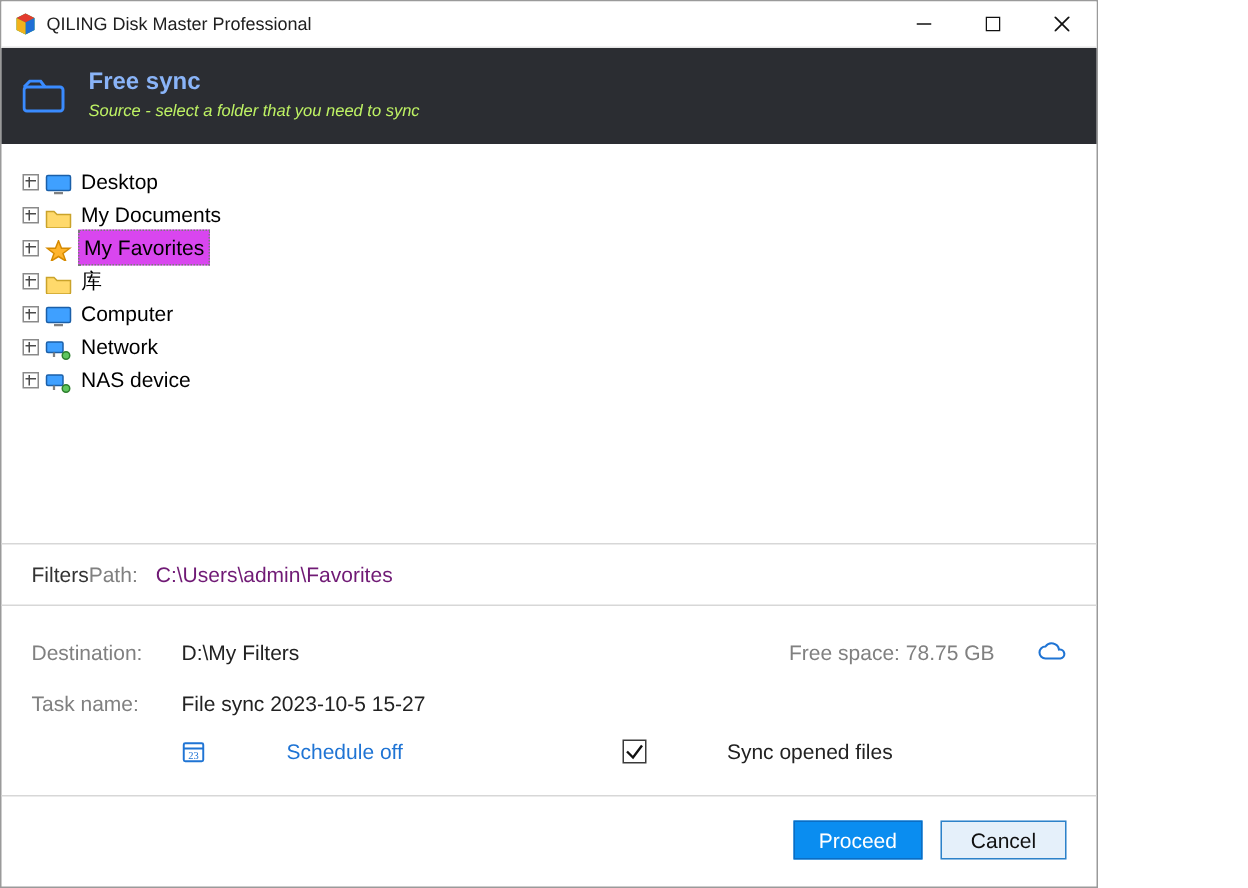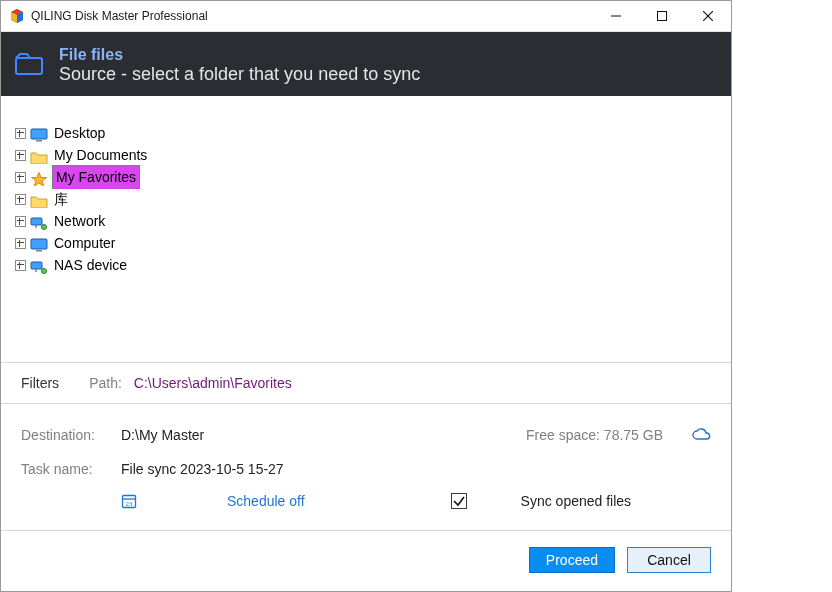--- a/index.html
+++ b/index.html
@@ -27,51 +27,51 @@
   .titlebar .app-icon{width:16px;height:16px;margin-right:6px;flex:none;}
   .titlebar .spacer{flex:1;}
   .titlebar .winbtn{width:46px;height:100%;display:flex;align-items:center;justify-content:center;cursor:default;}
   .titlebar svg{display:block;}
 
   
   .header{height:var(--header-h);background:#2b2d32;color:#fff;display:flex;align-items:center;padding:0 14px;}
   .header .hdr-icon{width:30px;height:24px;margin-right:14px;margin-top:2px;flex:none;}
   .header .hdr-text{display:flex;flex-direction:column;justify-content:center;}
   .header .hdr-title{font-size:16px;font-weight:600;color:#8ab4f8;line-height:20px;}
-  .header .hdr-sub{font-size:18px;color:#e5e5e5;line-height:18px;}
-
-  
-  .tree{flex:1;overflow:auto;padding:26px 0 0 14px;font-size:14px;color:#000;line-height:22px;}
+  .header .hdr-sub{font-size:11px;color:#bef264;line-height:18px;font-style:italic;}
+
+  
+  .tree{flex:1;overflow:auto;padding:14px 0 0 14px;font-size:14px;color:#000;line-height:22px;}
   .tree .node{display:flex;align-items:center;height:22px;white-space:nowrap;}
   .tree .expander{width:9px;height:9px;border:1px solid #8a8a8a;margin-right:4px;position:relative;flex:none;background:#fff;}
   .tree .expander::before,.tree .expander::after{content:"";position:absolute;background:#4a4a4a;}
   .tree .expander::before{left:1px;right:1px;top:3px;height:1px;}
   .tree .expander::after{top:1px;bottom:1px;left:3px;width:1px;}
   .tree .node .icon{width:18px;height:14px;margin-right:4px;flex:none;}
   .tree .node .label{padding:0 2px;}
   .tree .node.selected .label{background:#d946ef;border:1px dotted #7a7a7a;padding:0 3px;}
 
   
   .filters-row{border-top:1px solid var(--border);border-bottom:1px solid var(--border);padding:12px 20px;display:flex;align-items:center;font-size:14px;}
-  .filters-row .filters-lbl{color:#333;margin-right:30px;}
+  .filters-row .filters-lbl{color:#333;}
   .filters-row .path-lbl{color:var(--muted);margin-right:12px;}
   .filters-row .path-val{color:#701a75;}
 
   
   .dest-block{border-bottom:1px solid var(--border);padding:14px 20px;font-size:14px;}
   .dest-row{display:flex;align-items:center;height:34px;}
   .dest-row .lbl{width:100px;color:var(--muted);flex:none;}
   .dest-row .val{color:#222;}
   .dest-row .spacer{flex:1;}
   .dest-row .freespace{color:var(--muted);margin-right:28px;}
   .cloud-icon{width:20px;height:14px;color:#1f74d4;}
 
   .options-row{display:flex;align-items:center;height:30px;padding-left:100px;font-size:14px;gap:48px;}
   .options-row .cal-icon{width:16px;height:16px;margin-right:6px;flex:none;}
-  .options-row .sched{color:#1f74d4;margin-right:98px;margin-left:36px;}
+  .options-row .sched{color:#1f74d4;margin-right:98px;}
   .options-row .chk{width:14px;height:14px;border:1px solid #3a3a3a;margin-right:6px;position:relative;flex:none;}
   .options-row .chk svg{position:absolute;inset:0;}
   .options-row .chk-label{color:#222;}
 
   
   .footer{display:flex;justify-content:flex-end;align-items:center;padding:16px 20px 18px 20px;gap:12px;}
   .btn{min-width:84px;height:26px;border:1px solid;display:flex;align-items:center;justify-content:center;font-size:14px;box-sizing:border-box;padding:0 16px;cursor:default;}
   .btn.primary{background:var(--btn-blue);border-color:var(--btn-blue-border);color:#fff;}
   .btn.secondary{background:var(--btn-gray-bg);border-color:var(--btn-gray-border);color:#111;}
 </style>
@@ -110,21 +110,21 @@
   </div>
 
   <div class="header">
     <span class="hdr-icon">
       <svg viewBox="0 0 30 24">
           <rect x="1" y="5" width="26" height="16" rx="2" fill="none" stroke="#3a8bff" stroke-width="2"></rect>
           <path d="M1 5 l4 -4 h7 l3 4" fill="none" stroke="#3a8bff" stroke-width="2"></path>
         </svg>
     </span>
     <div class="hdr-text">
-      <div class="hdr-title">File files</div>
+      <div class="hdr-title">Free sync</div>
       <div class="hdr-sub">Source - select a folder that you need to sync</div>
     </div>
   </div>
 
   <div class="tree">
       <div class="node">
         <span class="expander"></span>
         <span class="icon"><svg viewBox="0 0 18 14">
             <rect x="1" y="1" width="16" height="10" rx="1" fill="#3fa0ff" stroke="#1b5fa8"></rect>
             <rect x="6" y="12" width="6" height="1.5" fill="#808080"></rect>
@@ -144,37 +144,37 @@
             <polygon points="9,0.5 11,5.5 16.5,5.5 12,9 13.8,14 9,11 4.2,14 6,9 1.5,5.5 7,5.5" fill="#ffb52d" stroke="#d68a00"></polygon>
           </svg></span>
         <span class="label">My Favorites</span>
       </div>
       <div class="node">
         <span class="expander"></span>
         <span class="icon"><svg viewBox="0 0 18 14">
             <path d="M1 3h5l2 2h9v8a1 1 0 0 1-1 1H2a1 1 0 0 1-1-1z" fill="#ffd96b" stroke="#caa32a"></path>
           </svg></span>
         <span class="label">库</span>
+      </div>
+      <div class="node">
+        <span class="expander"></span>
+        <span class="icon"><svg viewBox="0 0 18 14">
+            <rect x="1" y="1" width="16" height="10" rx="1" fill="#3fa0ff" stroke="#1b5fa8"></rect>
+            <rect x="6" y="12" width="6" height="1.5" fill="#808080"></rect>
+          </svg></span>
+        <span class="label">Computer</span>
       </div>
       <div class="node">
         <span class="expander"></span>
         <span class="icon"><svg viewBox="0 0 18 14">
             <rect x="1" y="2" width="11" height="7" rx="1" fill="#3fa0ff" stroke="#1b5fa8"></rect>
             <circle cx="14" cy="11" r="2.5" fill="#5fc65f" stroke="#2d7e2d"></circle>
             <line x1="6" y1="9" x2="6" y2="12" stroke="#808080" stroke-width="1.5"></line>
           </svg></span>
         <span class="label">Network</span>
-      </div>
-      <div class="node">
-        <span class="expander"></span>
-        <span class="icon"><svg viewBox="0 0 18 14">
-            <rect x="1" y="1" width="16" height="10" rx="1" fill="#3fa0ff" stroke="#1b5fa8"></rect>
-            <rect x="6" y="12" width="6" height="1.5" fill="#808080"></rect>
-          </svg></span>
-        <span class="label">Computer</span>
       </div>
       <div class="node">
         <span class="expander"></span>
         <span class="icon"><svg viewBox="0 0 18 14">
             <rect x="1" y="2" width="11" height="7" rx="1" fill="#3fa0ff" stroke="#1b5fa8"></rect>
             <circle cx="14" cy="11" r="2.5" fill="#5fc65f" stroke="#2d7e2d"></circle>
             <line x1="6" y1="9" x2="6" y2="12" stroke="#808080" stroke-width="1.5"></line>
           </svg></span>
         <span class="label">NAS device</span>
       </div>
@@ -182,21 +182,21 @@
 
   <div class="filters-row">
     <span class="filters-lbl">Filters</span>
     <span class="path-lbl">Path:</span>
     <span class="path-val">C:\Users\admin\Favorites</span>
   </div>
 
   <div class="dest-block">
     <div class="dest-row">
       <span class="lbl">Destination:</span>
-      <span class="val">D:\My Master</span>
+      <span class="val">D:\My Filters</span>
       <span class="spacer"></span>
       <span class="freespace">Free space: 78.75 GB</span>
       <span class="cloud-icon">
         <svg viewBox="0 0 20 14">
             <path d="M6 11a4 4 0 0 1 0-8 5 5 0 0 1 9 2 3 3 0 0 1 1 6H6z" stroke="#1f74d4" fill="none" stroke-width="1.4"></path>
           </svg>
       </span>
     </div>
     <div class="dest-row">
       <span class="lbl">Task name:</span>

